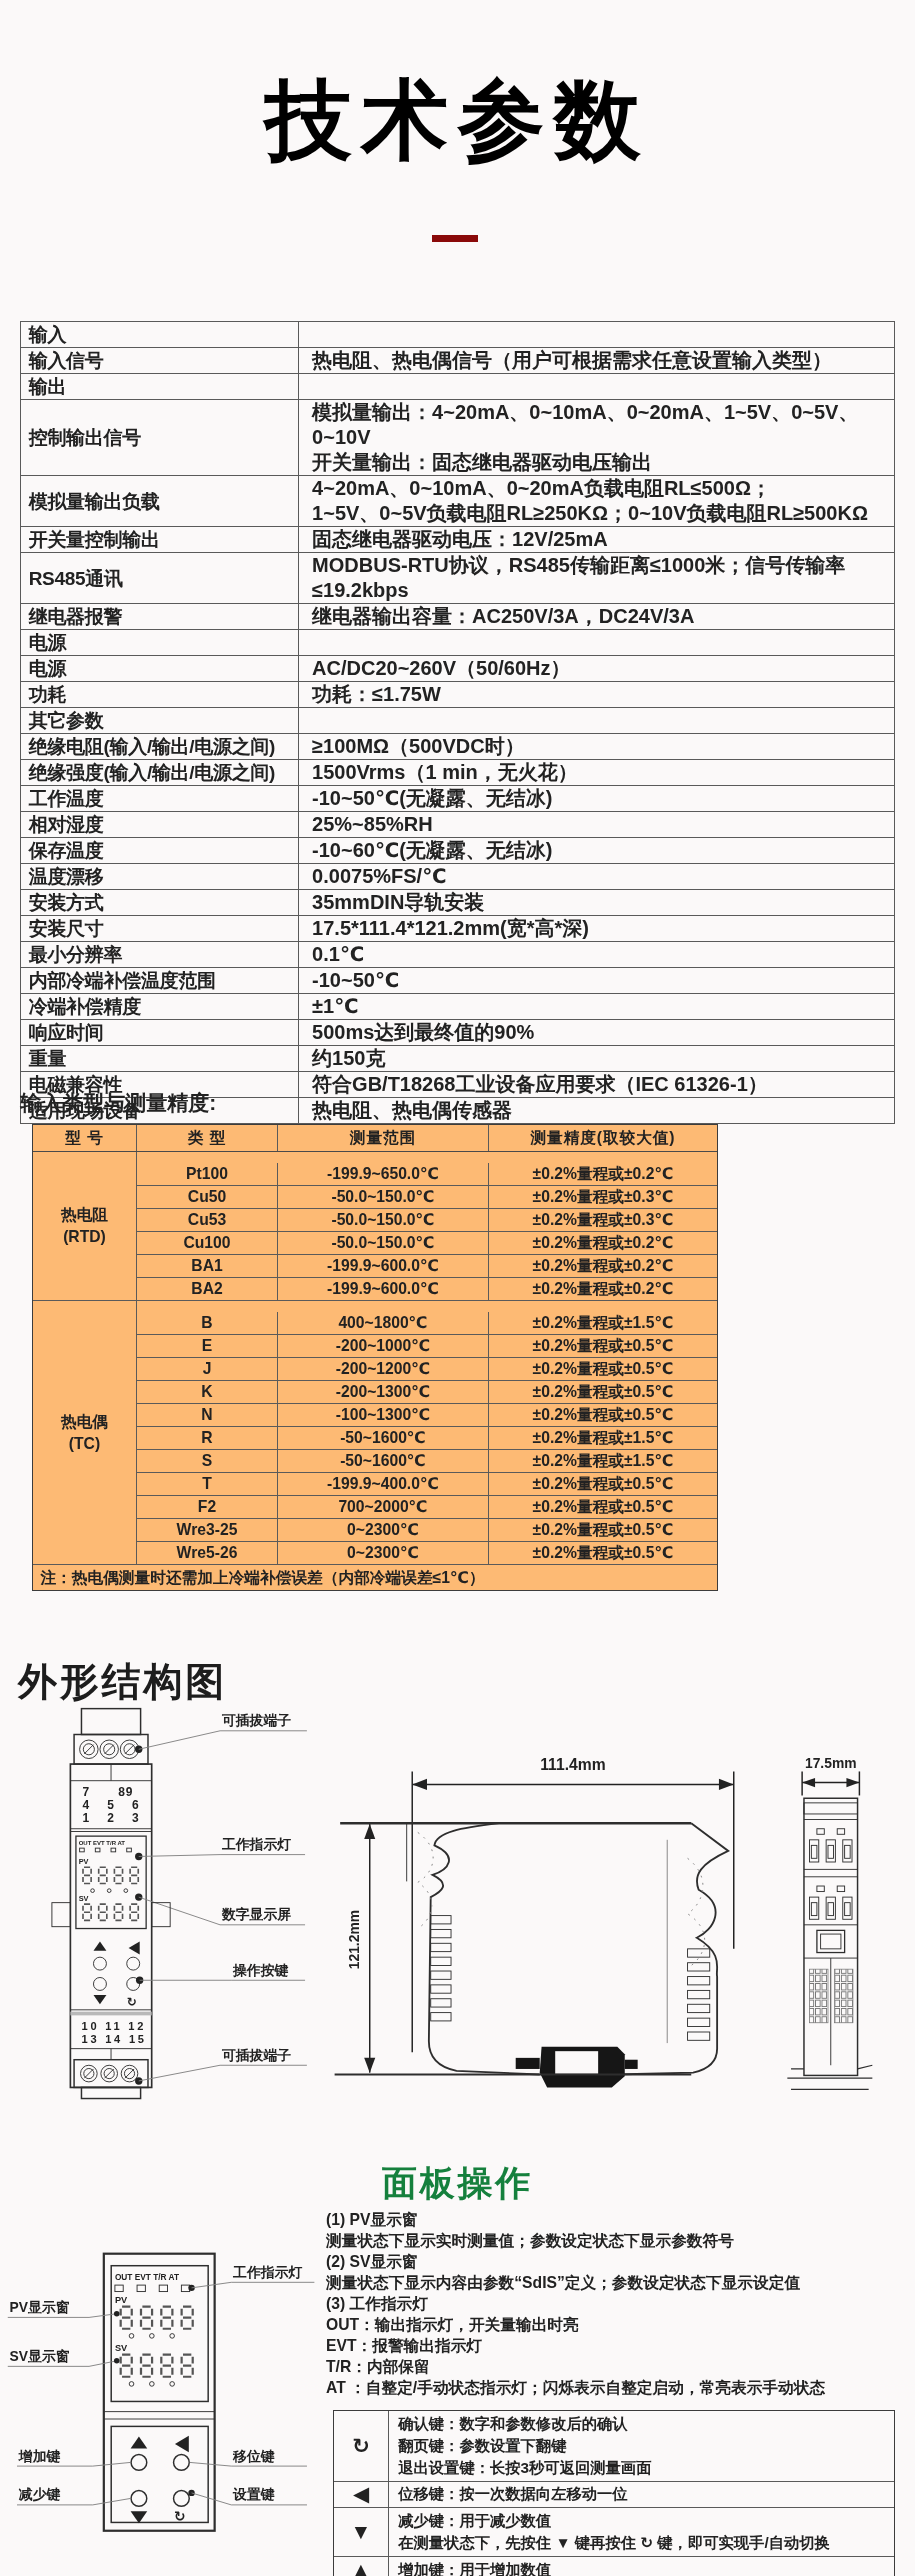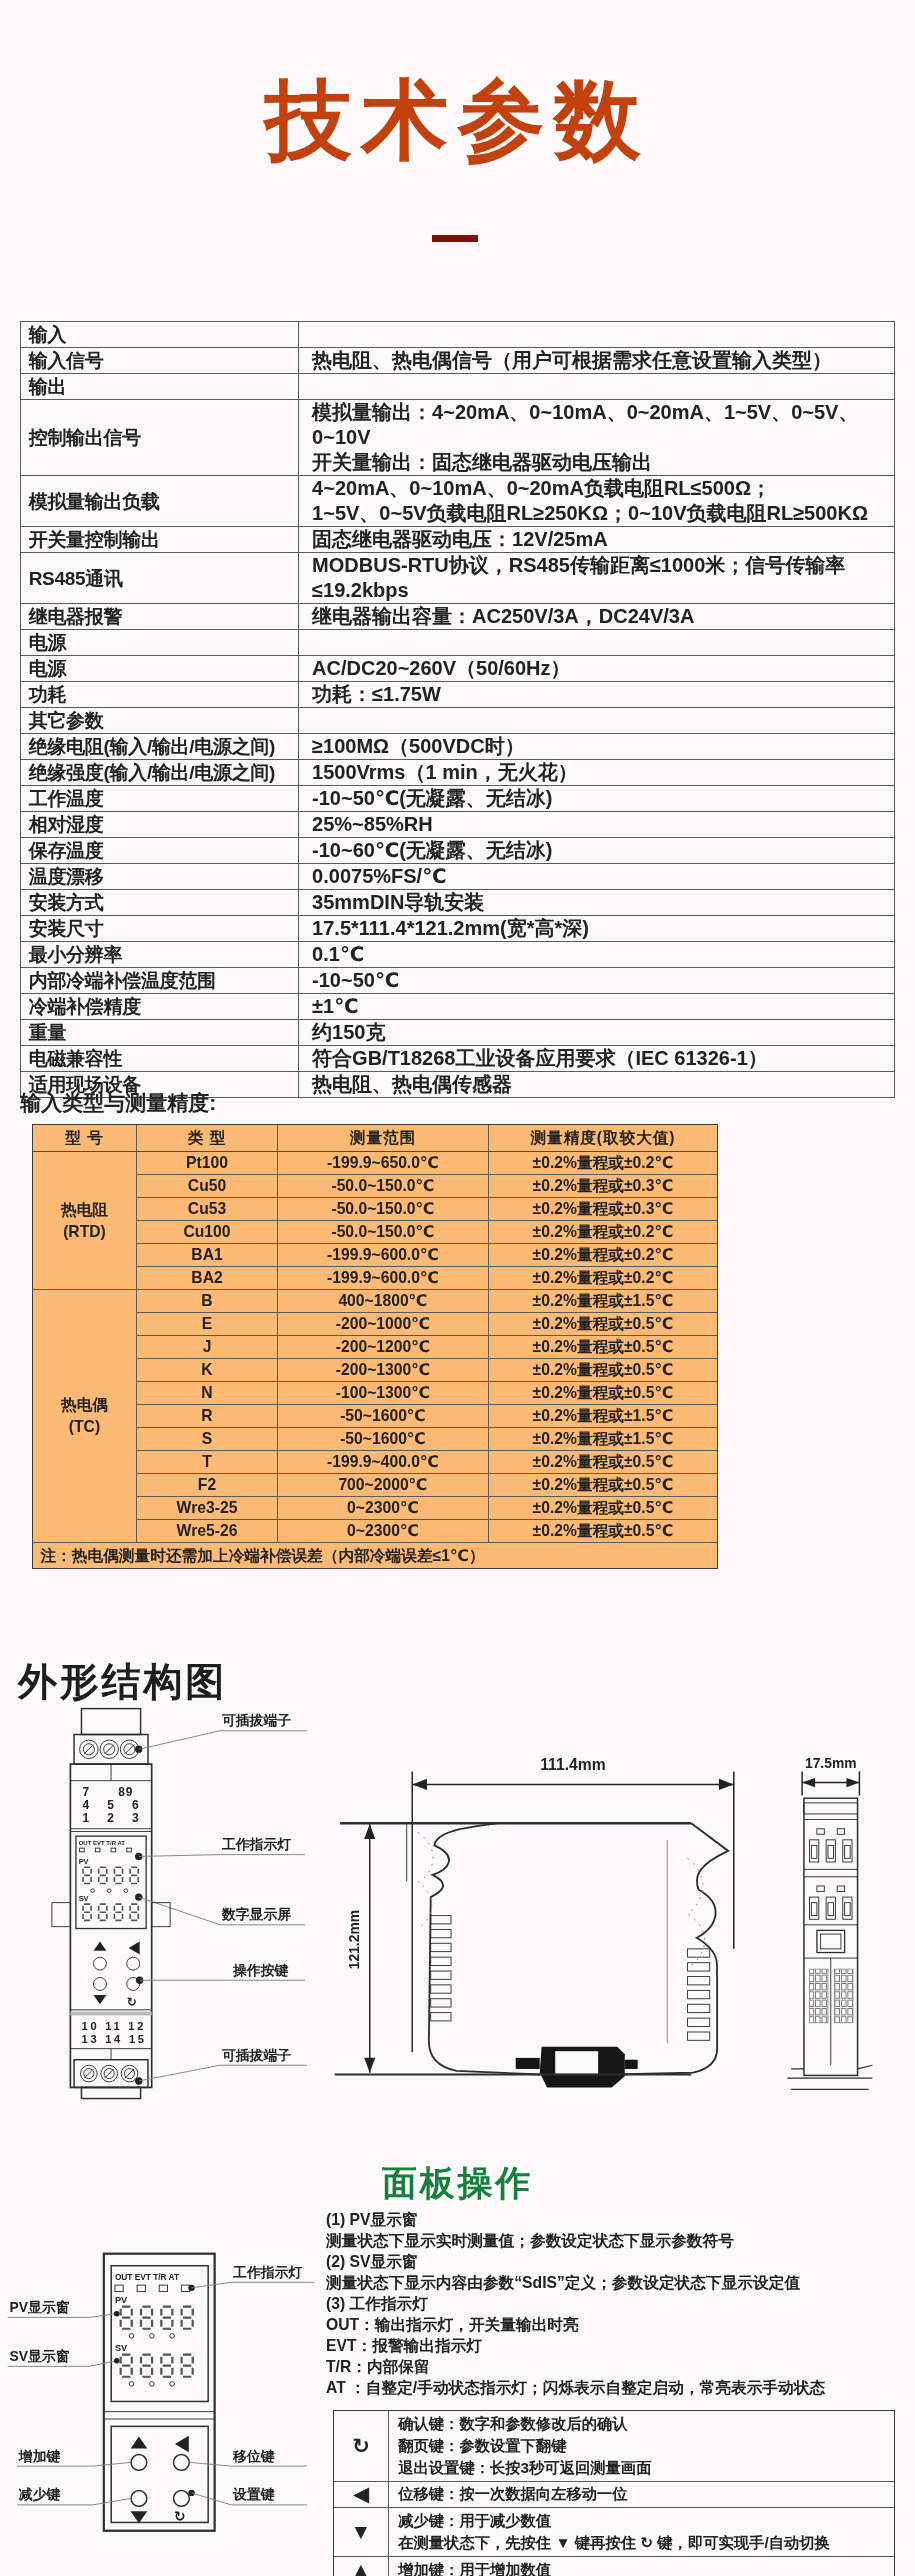--- a/index.html
+++ b/index.html
@@ -7,21 +7,21 @@
   .page{
     position:relative; width:915px; height:2576px; margin:0 auto;
     background:#fbf9f9; overflow:hidden;
     font-family:"Liberation Sans","DejaVu Sans",sans-serif;
     font-weight:700; color:#222;
   }
   
   .main-title{
     position:absolute; top:72px; left:0; width:100%;
     text-align:center; font-size:87px; font-weight:900;
-    letter-spacing:9.2px; color:#c2410c; margin:0; line-height:1.1;
+    letter-spacing:9.2px; color:#000000; margin:0; line-height:1.1;
   }
   .red-dash{
     position:absolute; top:235px; left:432px; width:46px; height:6.5px;
     background:#8a0a0a;
   }
   
   table.spec{
     position:absolute; left:20.3px; top:321px; width:875px;
     border-collapse:collapse; table-layout:fixed;
     border:1.8px solid #3c3c3c;
@@ -44,21 +44,21 @@
   .acc-head{display:flex; border-bottom:1.8px solid #4a4a4a; line-height:26px; text-align:center;}
   .acc-head>div{letter-spacing:0.9px;}
   .acc-head .c1,.acc-head .c2,.acc-head .c3{border-right:0.9px solid #5a5a5a;}
   .acc-group{display:flex;}
   .acc-group + .acc-group{border-top:0.9px solid #5a5a5a;}
   .gl{
     display:flex; align-items:center; justify-content:center;
     border-right:0.9px solid #5a5a5a; white-space:pre-line; text-align:center;
     line-height:22px;
   }
-  .grows{flex:1;}
+  .grows{flex:1;margin-top:11px;}
   .arow{display:flex; line-height:22px; text-align:center;}
   .arow + .arow{border-top:0.9px solid #5a5a5a;}
   .arow .c2,.arow .c3{border-right:0.9px solid #5a5a5a;}
   .acc-note{border-top:0.9px solid #5a5a5a; line-height:23px; padding:0.9px 7.4px;}
   
   .outline-title{
     position:absolute; top:1637px; left:0; width:100%; text-align:left;
     font-size:39px; margin:18px; color:#1d1d1d; letter-spacing:2.8px;
   }
   .panel-title{
@@ -215,20 +215,24 @@
         <tr>
           <td class="k">内部冷端补偿温度范围</td>
           <td class="v">-10~50℃</td>
         </tr>
 
         <tr>
           <td class="k">冷端补偿精度</td>
           <td class="v">±1℃</td>
         </tr>
 
+        <tr>
+          <td class="k">响应时间</td>
+          <td class="v">500ms达到最终值的90%</td>
+        </tr>
 
         <tr>
           <td class="k">重量</td>
           <td class="v">约150克</td>
         </tr>
 
         <tr>
           <td class="k">电磁兼容性</td>
           <td class="v">符合GB/T18268工业设备应用要求（IEC 61326-1）</td>
         </tr>

